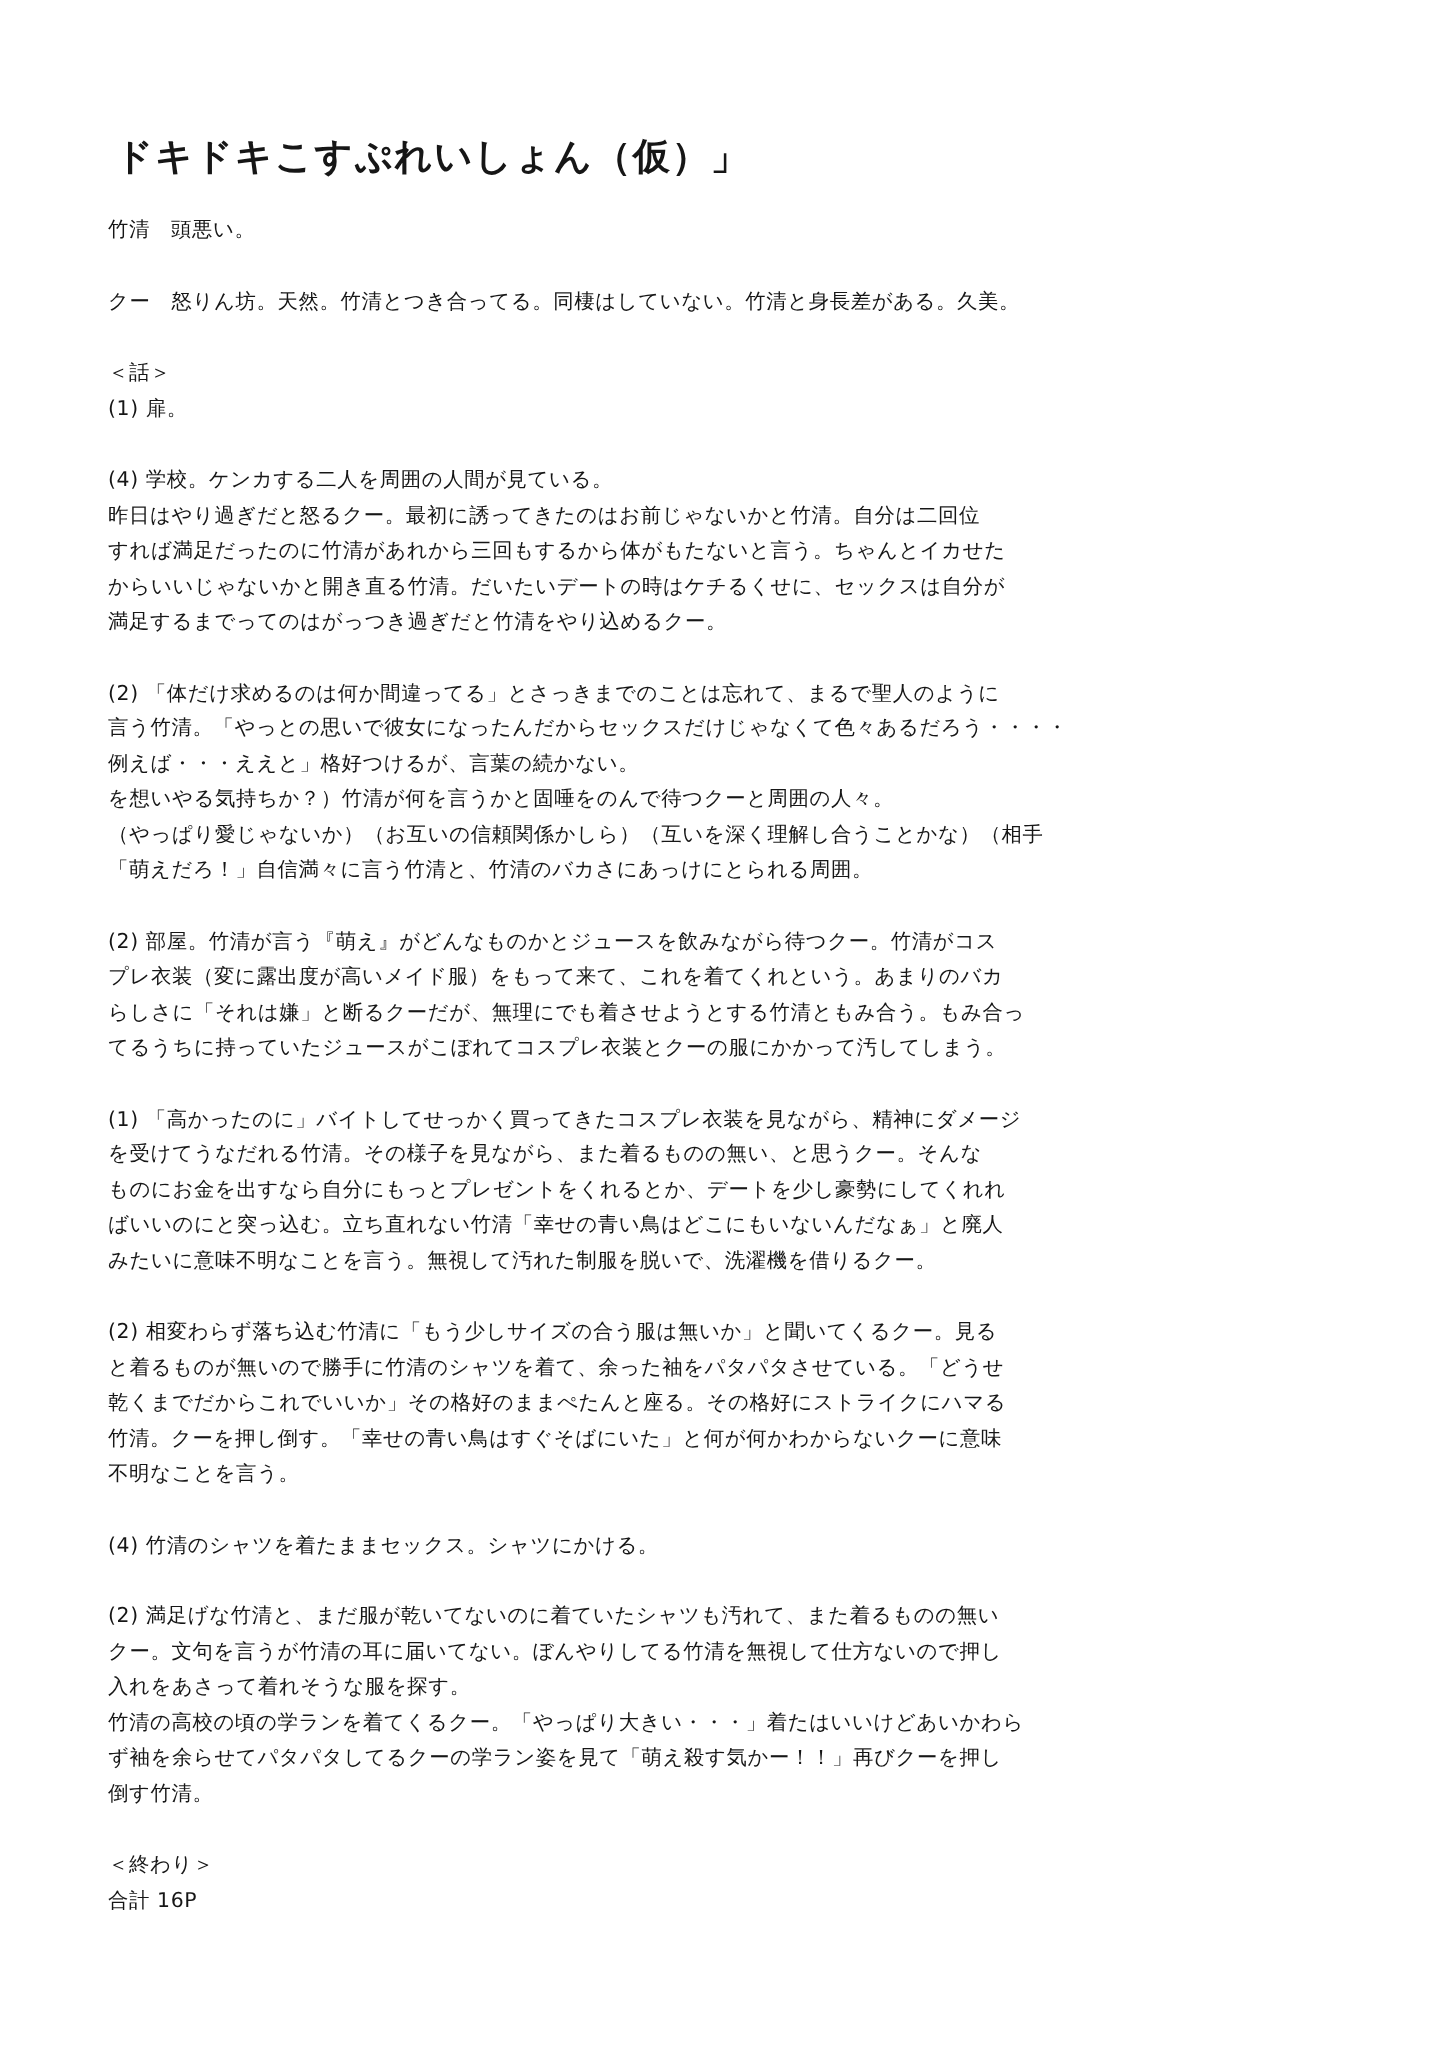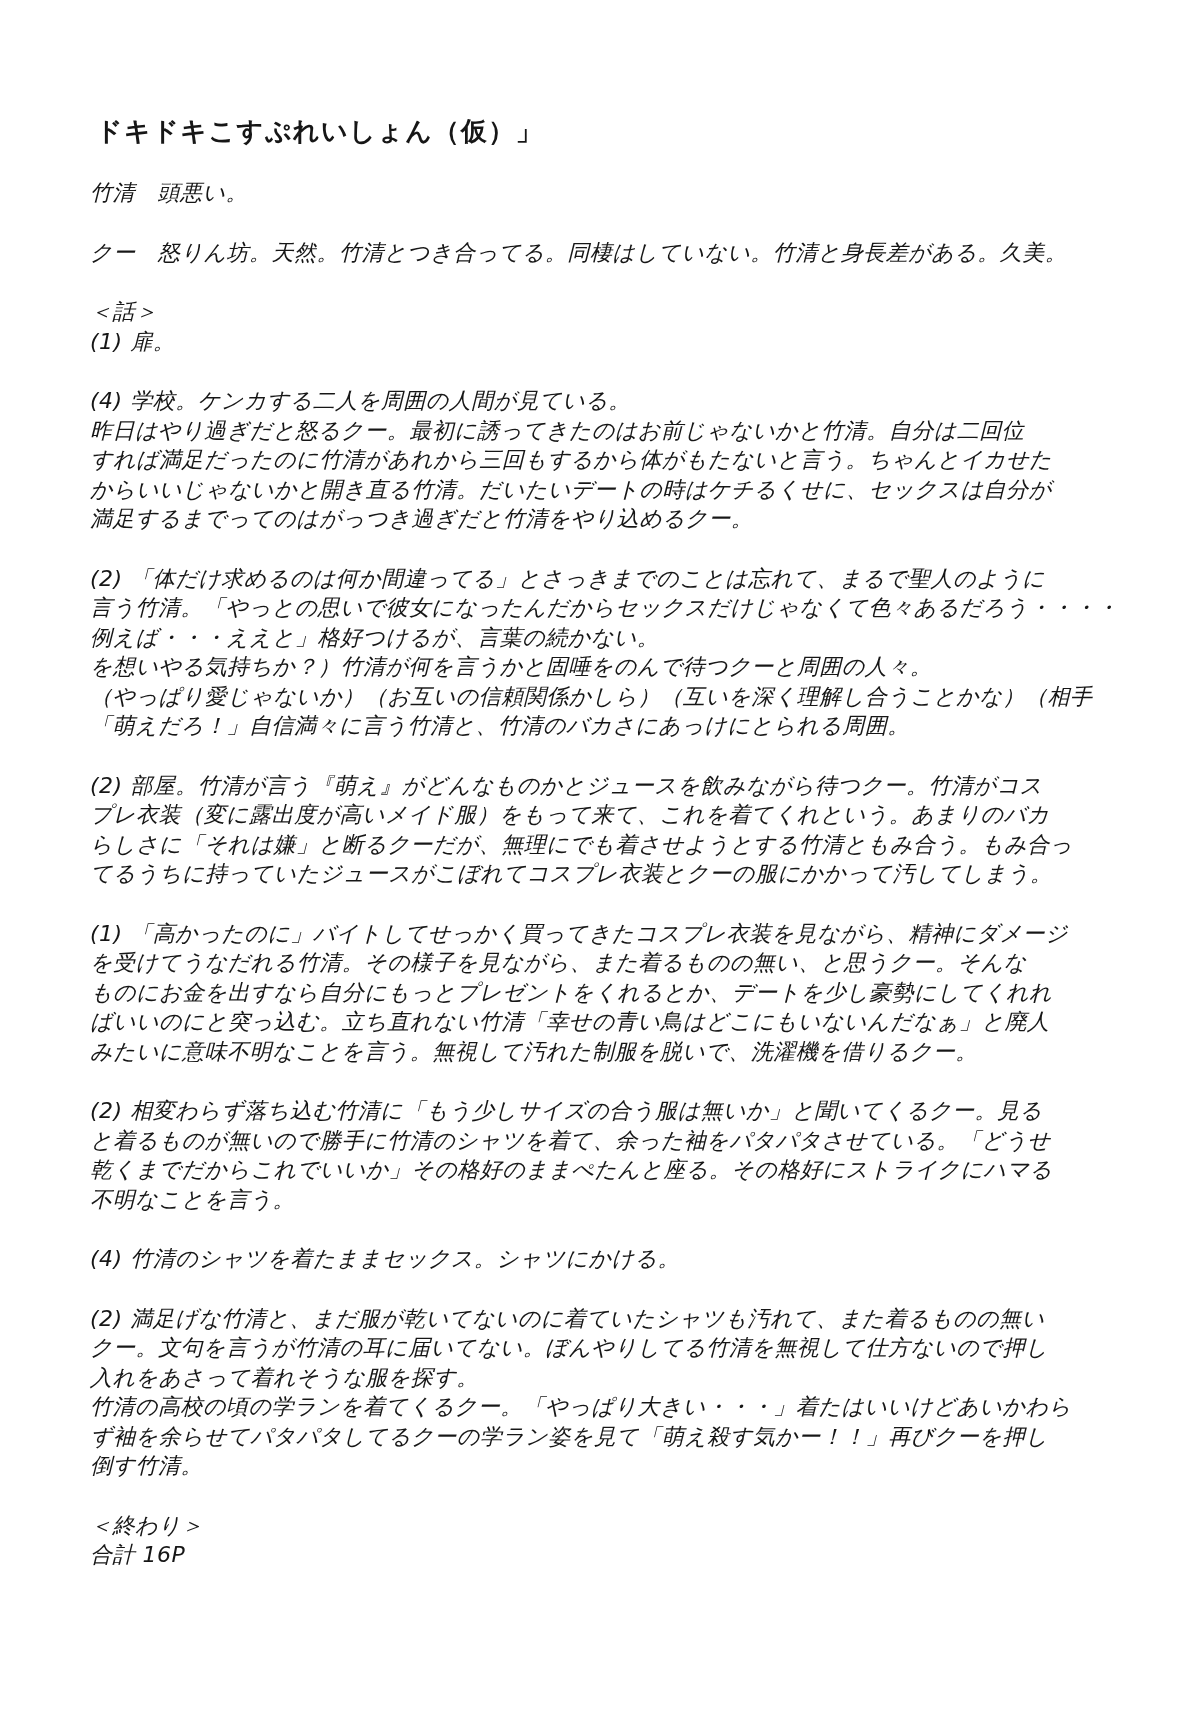--- a/index.html
+++ b/index.html
@@ -11,34 +11,33 @@
   }
   .page {
     box-sizing: border-box;
     width: 1200px;
     min-height: 1714px;
     padding: 114px 70px 80px 90px;
     color: #161616;
     background: #ffffff;
   }
   .title {
-    font-size: 26px;
+    font-size: 31px;
     font-weight: 700;
     line-height: 34px;
     letter-spacing: 1.5px;
     margin: 0 0 0 6px;
     white-space: nowrap;
   }
   .block { margin-top: 30px; }
   .line {
-    font-size: 22px;
+    font-size: 17px;
     line-height: 29.5px;
     letter-spacing: 0.5px;
     white-space: nowrap;
-    font-style: italic;
   }
 </style>
 </head>
 <body>
 
 <div class="page">
 
   <div class="title">ドキドキこすぷれいしょん（仮）」</div>
 
   <section class="block">
@@ -83,20 +82,21 @@
     <div class="line">を受けてうなだれる竹清。その様子を見ながら、また着るものの無い、と思うクー。そんな</div>
     <div class="line">ものにお金を出すなら自分にもっとプレゼントをくれるとか、デートを少し豪勢にしてくれれ</div>
     <div class="line">ばいいのにと突っ込む。立ち直れない竹清「幸せの青い鳥はどこにもいないんだなぁ」と廃人</div>
     <div class="line">みたいに意味不明なことを言う。無視して汚れた制服を脱いで、洗濯機を借りるクー。</div>
   </section>
 
   <section class="block">
     <div class="line">(2) 相変わらず落ち込む竹清に「もう少しサイズの合う服は無いか」と聞いてくるクー。見る</div>
     <div class="line">と着るものが無いので勝手に竹清のシャツを着て、余った袖をパタパタさせている。「どうせ</div>
     <div class="line">乾くまでだからこれでいいか」その格好のままぺたんと座る。その格好にストライクにハマる</div>
+    <div class="line">竹清。クーを押し倒す。「幸せの青い鳥はすぐそばにいた」と何が何かわからないクーに意味</div>
     <div class="line">不明なことを言う。</div>
   </section>
 
   <section class="block">
     <div class="line">(4) 竹清のシャツを着たままセックス。シャツにかける。</div>
   </section>
 
   <section class="block">
     <div class="line">(2) 満足げな竹清と、まだ服が乾いてないのに着ていたシャツも汚れて、また着るものの無い</div>
     <div class="line">クー。文句を言うが竹清の耳に届いてない。ぼんやりしてる竹清を無視して仕方ないので押し</div>

